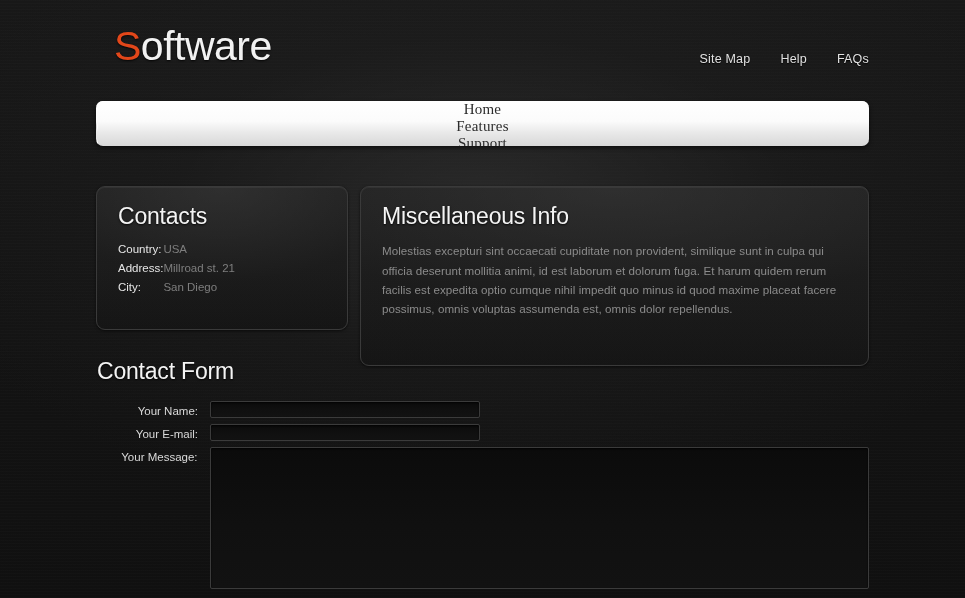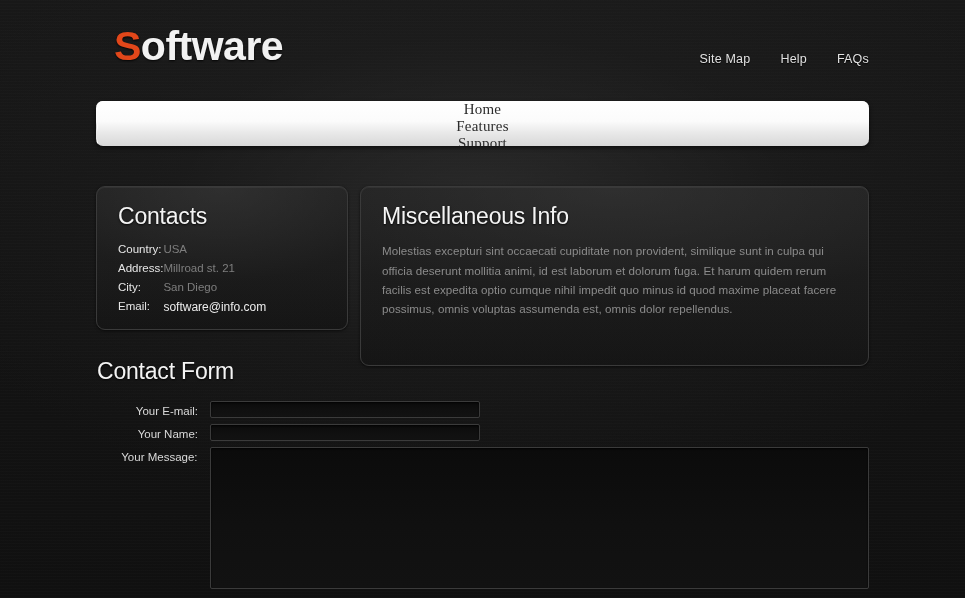--- a/index.html
+++ b/index.html
@@ -39,21 +39,21 @@
   
   .header {
     position: relative;
     height: 100px;
   }
   .logo {
     position: absolute;
     left: 18px;
     top: 26px;
     font-size: 41px;
-    font-weight: bold;
+    font-weight: normal;
     letter-spacing: -0.5px;
     color: #f2f2f2;
     text-shadow: 0 1px 2px rgba(0,0,0,0.8);
     line-height: 1;
     white-space: nowrap;
   }
   .logo .accent { color: #e2471a; }
 
   .toplinks {
     position: absolute;
@@ -272,45 +272,41 @@
               <td class="c-value">USA</td>
             </tr>
             <tr>
               <td class="c-label">Address:</td>
               <td class="c-value">Millroad st. 21</td>
             </tr>
             <tr>
               <td class="c-label">City:</td>
               <td class="c-value">San Diego</td>
             </tr>
-            <tr>
-              <td class="c-label">Email:</td>
-              <td class="c-value"><a href="#">software@info.com</a></td>
-            </tr>
           </tbody>
         </table>
       </div>
 
       <div class="panel panel-misc">
         <h2 class="panel-title">Miscellaneous Info</h2>
         <p class="misc-body">Molestias excepturi sint occaecati cupiditate non provident, similique sunt in culpa qui officia deserunt mollitia animi, id est laborum et dolorum fuga. Et harum quidem rerum facilis est expedita optio cumque nihil impedit quo minus id quod maxime placeat facere possimus, omnis voluptas assumenda est, omnis dolor repellendus.</p>
       </div>
 
     </div>
 
     <div class="form-section">
       <h2 class="form-title">Contact Form</h2>
 
       <div class="form-row">
+        <div class="form-label">Your Name:</div>
+        <input type="text" class="field field-text" placeholder="" style="">
+      </div>
+
+      <div class="form-row">
         <div class="form-label">Your E-mail:</div>
-        <input type="text" class="field field-text" placeholder="" style="">
-      </div>
-
-      <div class="form-row">
-        <div class="form-label">Your Name:</div>
         <input type="text" class="field field-text" placeholder="" style="">
       </div>
 
       <div class="form-row">
         <div class="form-label">Your Message:</div>
         <textarea class="field field-area" placeholder="" style=""></textarea>
       </div>
     </div>
 
   </div>

